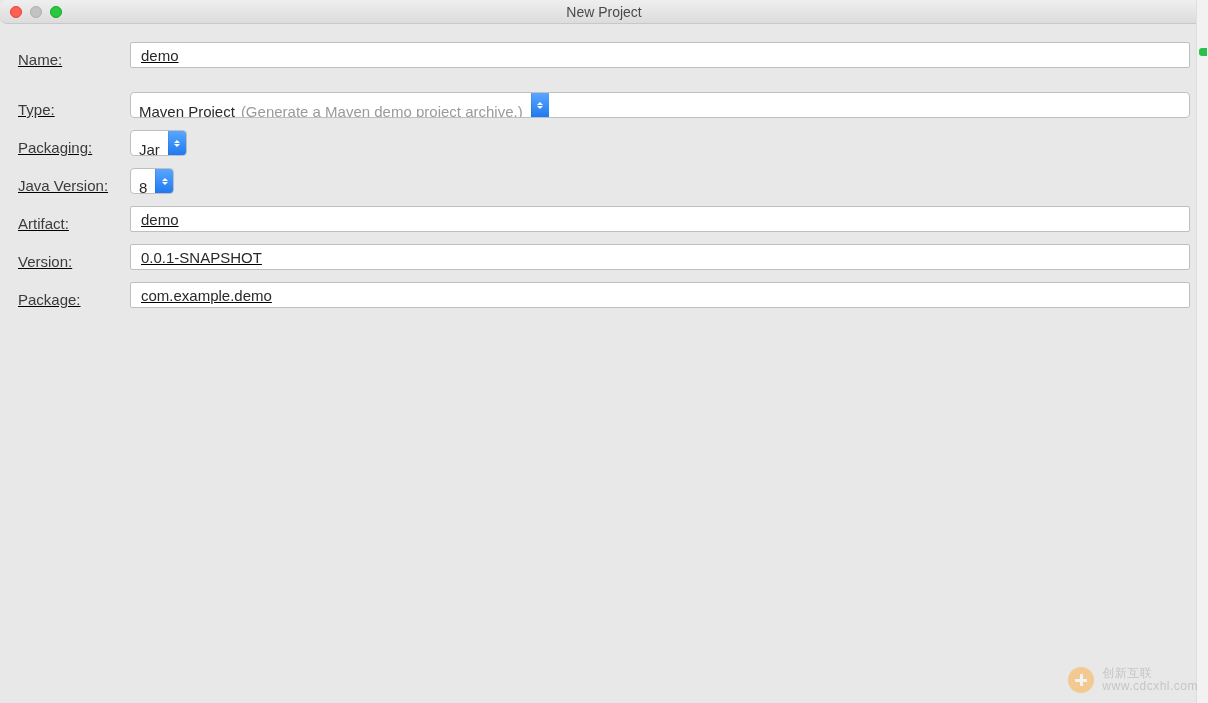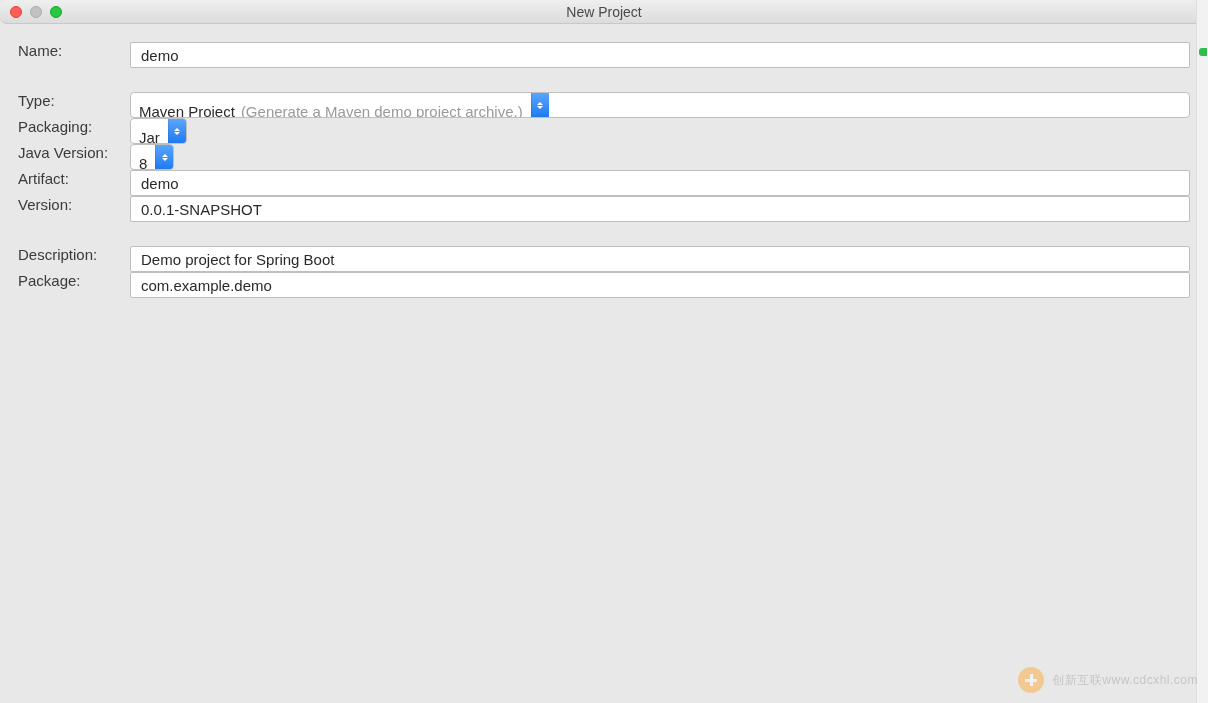--- a/index.html
+++ b/index.html
@@ -46,21 +46,23 @@
       color: #4a4a4a;
       font-size: 14px;
       pointer-events: none;
     }
     .form-area {
       padding: 18px 18px 0 18px;
       background: #e8e8e8;
     }
     .row {
       display: flex;
-      align-items: flex-start;
+      align-items: flex-end;
+      margin-bottom: 12px;
+      text-decoration: underline;
     }
     .row.gap-above {
       margin-top: 24px;
     }
     .label {
       width: 112px;
       flex: 0 0 112px;
       color: #3b3b3b;
       font-size: 15px;
     }
@@ -133,21 +135,21 @@
     }
     .wm-icon::before, .wm-icon::after {
       content: "";
       position: absolute;
       background: #fff;
     }
     .wm-icon::before { width: 12px; height: 3px; left: 7px; top: 11.5px; }
     .wm-icon::after  { width: 3px;  height: 12px; left: 11.5px; top: 7px; }
     .wm-text {
       display: flex;
-      flex-direction: row;
+      flex-direction: column;
       line-height: 1.05;
       color: #9a9a9a;
       font-size: 12px;
       font-weight: 500;
       letter-spacing: 0.5px;
     }
     .right-sliver {
       position: absolute;
       top: 0; right: 0; bottom: 0;
       width: 12px;
@@ -222,24 +224,20 @@
   <div class="row">
     <div class="label">Artifact:</div>
     <input class="text-input" type="text" value="demo" style="">
   </div>
 
   <div class="row">
     <div class="label">Version:</div>
     <input class="text-input" type="text" value="0.0.1-SNAPSHOT" style="">
   </div>
 
-  <div class="row gap-above">
-    <div class="label">Description:</div>
-    <input class="text-input" type="text" value="Demo project for Spring Boot" style="">
-  </div>
 
   <div class="row">
     <div class="label">Package:</div>
     <input class="text-input" type="text" value="com.example.demo" style="">
   </div>
 
 </div>
 
 <div class="right-sliver">
   <div class="green-dot"></div>

